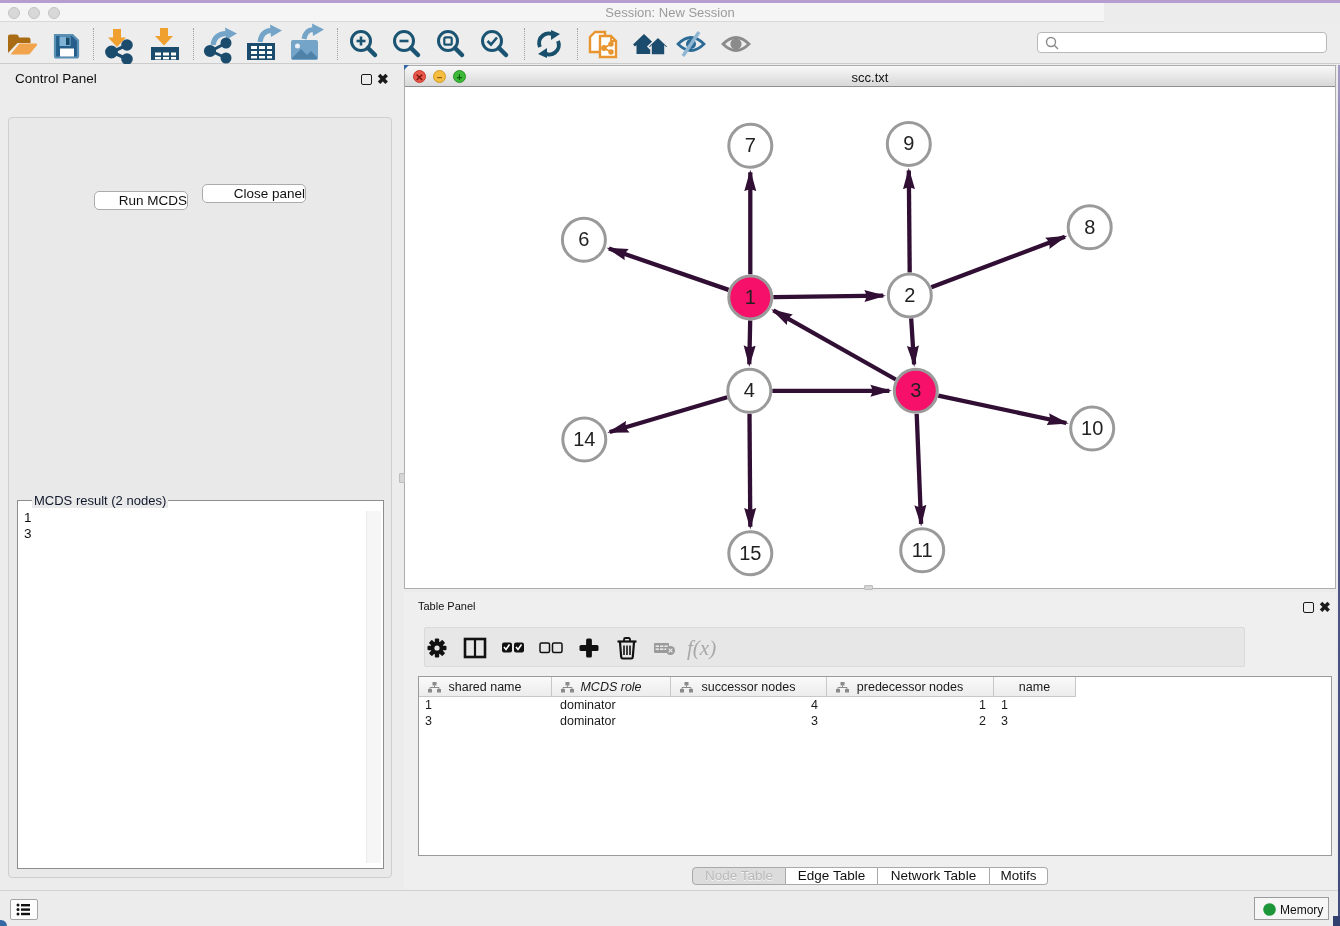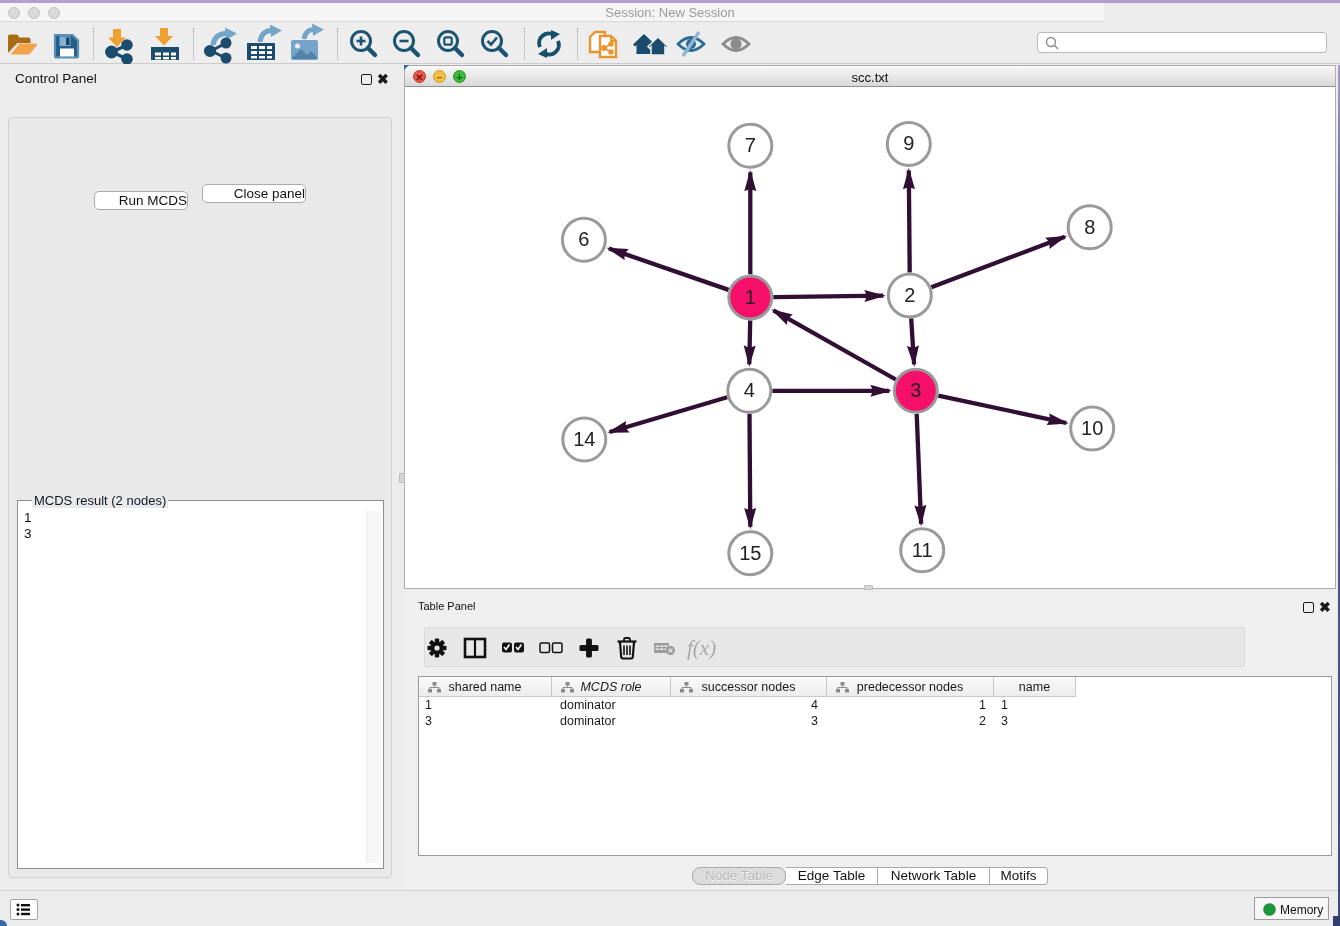--- a/index.html
+++ b/index.html
@@ -389,21 +389,21 @@
     <div class="td" style="left:252px; top:20px; width:147px; text-align:right;">4</div>
     <div class="td" style="left:408px; top:20px; width:159px; text-align:right;">1</div>
     <div class="td" style="left:582px; top:20px;">1</div>
     <div class="td" style="left:6px;   top:36px;">3</div>
     <div class="td" style="left:141px; top:36px;">dominator</div>
     <div class="td" style="left:252px; top:36px; width:147px; text-align:right;">3</div>
     <div class="td" style="left:408px; top:36px; width:159px; text-align:right;">2</div>
     <div class="td" style="left:582px; top:36px;">3</div>
   </div>
   <div class="tabrow" style="left:288px; top:275px;">
-    <div class="btab first sel" style="width:94px;border-radius:8px;">Node Table</div>
+    <div class="btab first sel" style="width:94px;">Node Table</div>
     <div class="btab" style="width:92px;">Edge Table</div>
     <div class="btab" style="width:112px;">Network Table</div>
     <div class="btab last" style="width:58px;">Motifs</div>
   </div>
 </div>
 
 <div class="abs" id="statusline"></div>
 <div class="abs" id="listbtn">
   <svg width="26" height="19" viewBox="0 0 26 19">
       <circle cx="7" cy="5" r="1.5" fill="#111"></circle>

